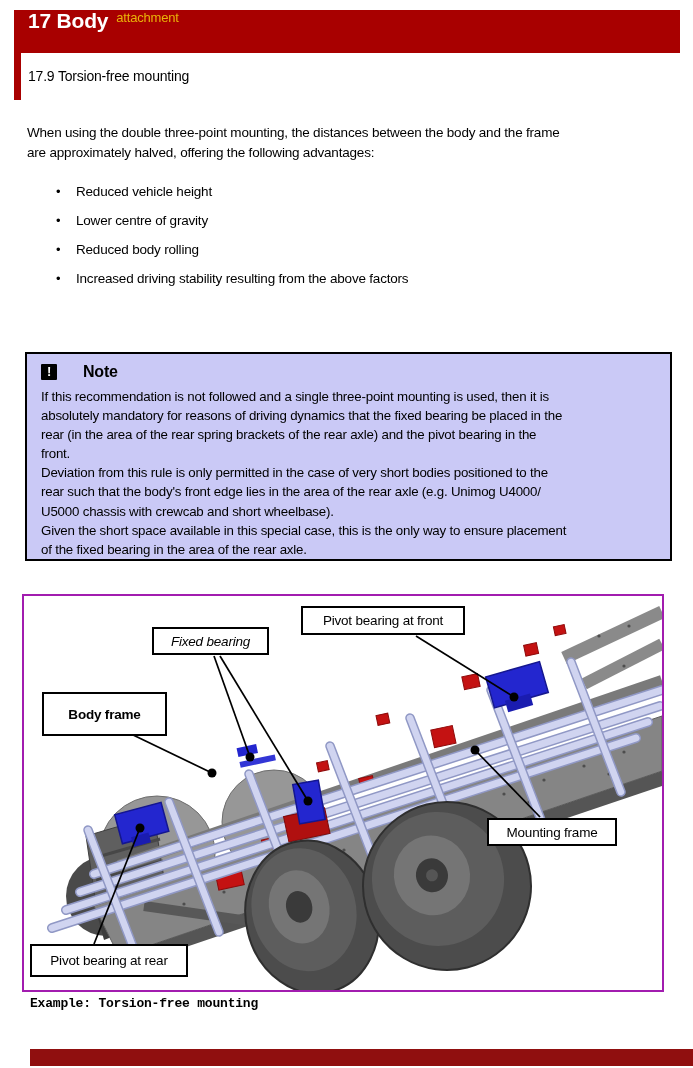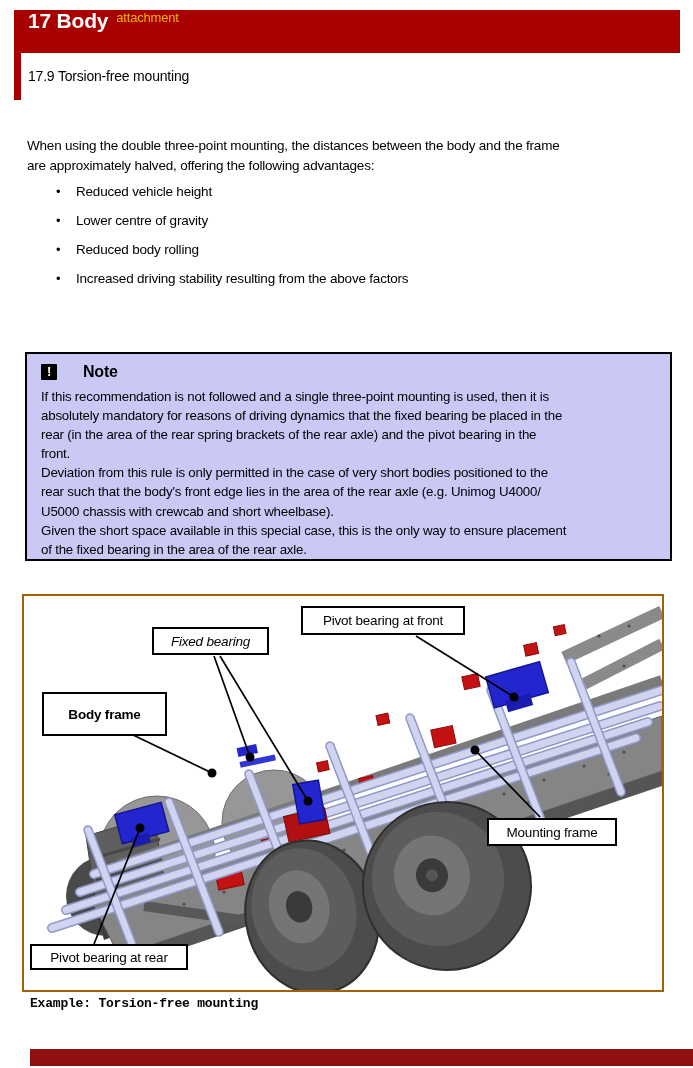--- a/index.html
+++ b/index.html
@@ -6,37 +6,37 @@
   .page{position:relative;width:693px;height:1068px;background:#fff;overflow:hidden;
         font-family:"Liberation Sans",sans-serif;color:#000;letter-spacing:-0.2px;}
   
   .chapter-bar{position:absolute;left:14px;top:10px;width:666px;height:43px;
         display:flex;align-items:flex-start;padding:0 0 5px 14px;box-sizing:border-box;}
   .chapter-title{color:#fff;font-size:21px;font-weight:bold;line-height:1;}
   .chapter-suffix{color:#eab308;font-size:13px;margin-left:8px;line-height:1.2;}
   .left-accent{position:absolute;left:14px;top:53px;width:7px;height:47px;}
   .section-title{position:absolute;left:28px;top:68px;font-size:14px;}
   
-  .intro-para{position:absolute;left:27px;top:136px;width:640px;font-size:13.5px;
+  .intro-para{position:absolute;left:27px;top:123px;width:640px;font-size:13.5px;
         line-height:19.5px;white-space:pre-line;}
   .bullets{position:absolute;left:56px;top:183px;margin:0;padding:0;list-style:none;}
   .bullets li{display:flex;height:29px;align-items:flex-start;font-size:13.5px;line-height:18px;}
   .bullets .dot{width:20px;font-size:13px;line-height:17px;}
   .conclusion{position:absolute;left:27px;top:298px;width:650px;font-size:13.5px;}
   
   .note-box{position:absolute;left:25px;top:352px;width:647px;height:209px;box-sizing:border-box;
         border:2px solid #000;padding:8px 14px;overflow:hidden;}
   .note-header{display:flex;align-items:center;height:20px;}
   .note-icon{display:inline-block;width:16px;height:16px;background:#000;color:#fff;
         font-weight:bold;font-size:13px;line-height:16px;text-align:center;border-radius:1px;}
   .note-title{font-weight:bold;font-size:16px;margin-left:26px;}
   .note-body{margin-top:5px;font-size:13.3px;line-height:19.1px;white-space:pre-line;}
   
   .figure{position:absolute;left:22px;top:594px;width:642px;height:398px;box-sizing:border-box;
-        border:2px solid #a16207;background:#fff;}
+        border:2px solid #a21caf;background:#fff;}
   .figure svg{position:absolute;left:0;top:0;}
   .fig-label{position:absolute;box-sizing:border-box;border:2px solid #000;background:#fff;
         font-size:13.5px;display:flex;align-items:center;justify-content:center;text-align:center;}
   .caption{position:absolute;left:30px;top:996px;font-size:13px;font-weight:bold;font-family:Liberation Mono, monospace;}
   .footer-bar{position:absolute;left:30px;top:1049px;width:663px;height:17px;}
 </style>
 </head>
 <body>
 
 <div class="page">
@@ -229,21 +229,21 @@
       </div>
     <div class="fig-label" style="left:128px;top:31px;width:117px;height:28px;font-style:italic;">
       <span>Fixed bearing</span>
       </div>
     <div class="fig-label" style="left:18px;top:96px;width:125px;height:44px;font-weight:bold;">
       <span>Body frame</span>
       </div>
     <div class="fig-label" style="left:463px;top:222px;width:130px;height:28px;">
       <span>Mounting frame</span>
       </div>
-    <div class="fig-label" style="left:6px;top:348px;width:158px;height:26px;">
+    <div class="fig-label" style="left:6px;top:348px;width:158px;height:33px;">
       <span>Pivot bearing at rear</span>
       </div>
   </div>
 
   <div class="caption">Example: Torsion-free mounting</div>
 
   <div class="footer-bar" style="background:#900f0f;"></div>
 </div>
 
 </body></html>

